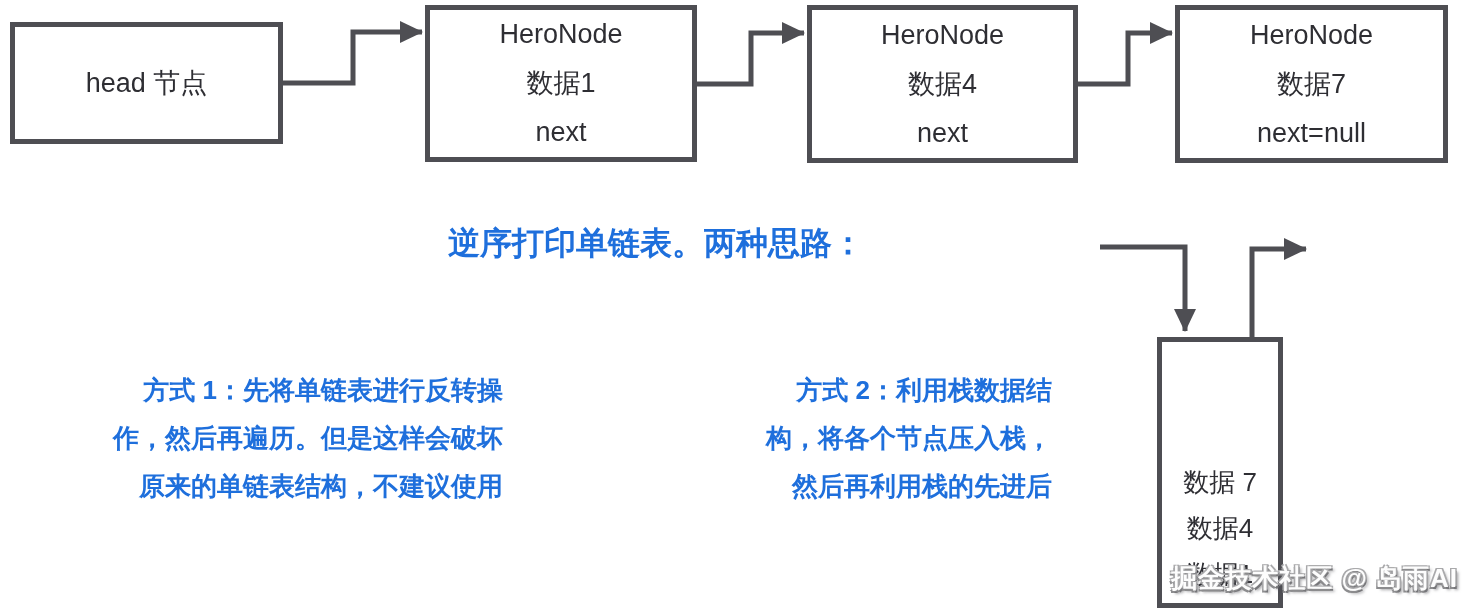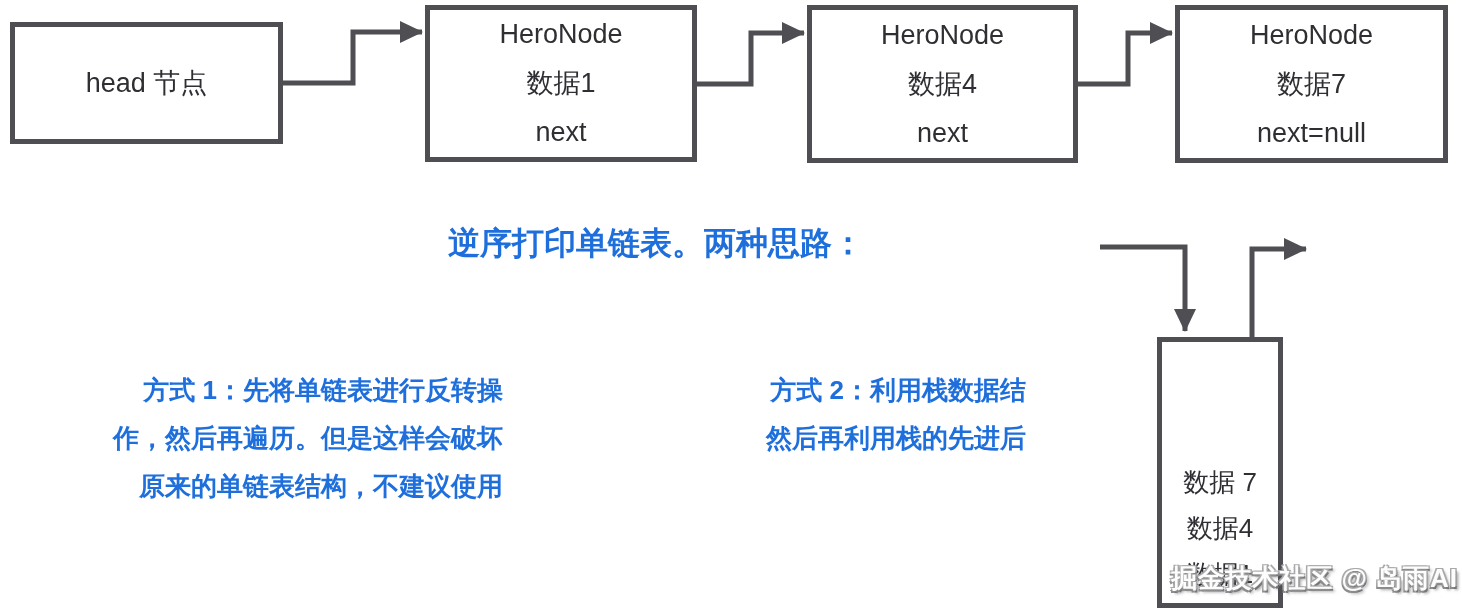--- a/index.html
+++ b/index.html
@@ -134,20 +134,21 @@
   <div class="heading">逆序打印单链表。两种思路：</div>
 
   <div class="method method-1">
     <div>方式 1：先将单链表进行反转操</div>
     <div>作，然后再遍历。但是这样会破坏</div>
     <div>原来的单链表结构，不建议使用</div>
   </div>
 
   <div class="method method-2">
     <div>方式 2：利用栈数据结</div>
+    <div>构，将各个节点压入栈，</div>
     <div>然后再利用栈的先进后</div>
   </div>
 
   <div class="stack-box">
     <div class="stack-items">
       <div>数据 7</div>
       <div>数据4</div>
       <div>数据1</div>
     </div>
   </div>

